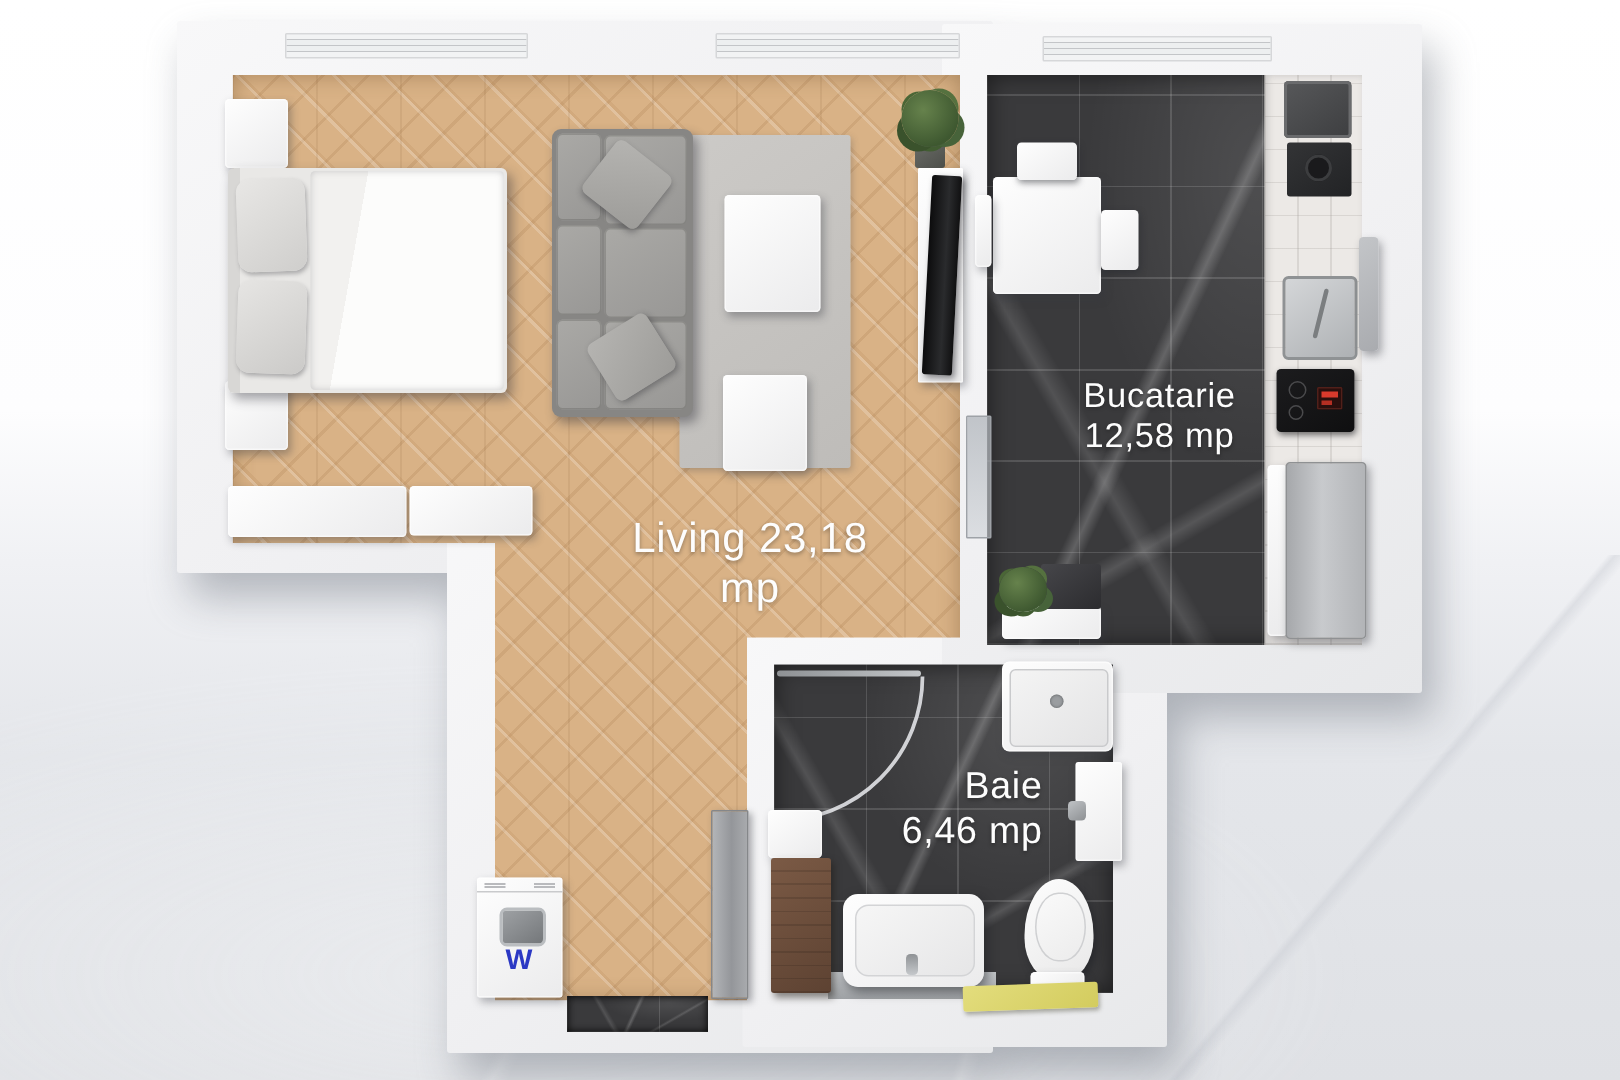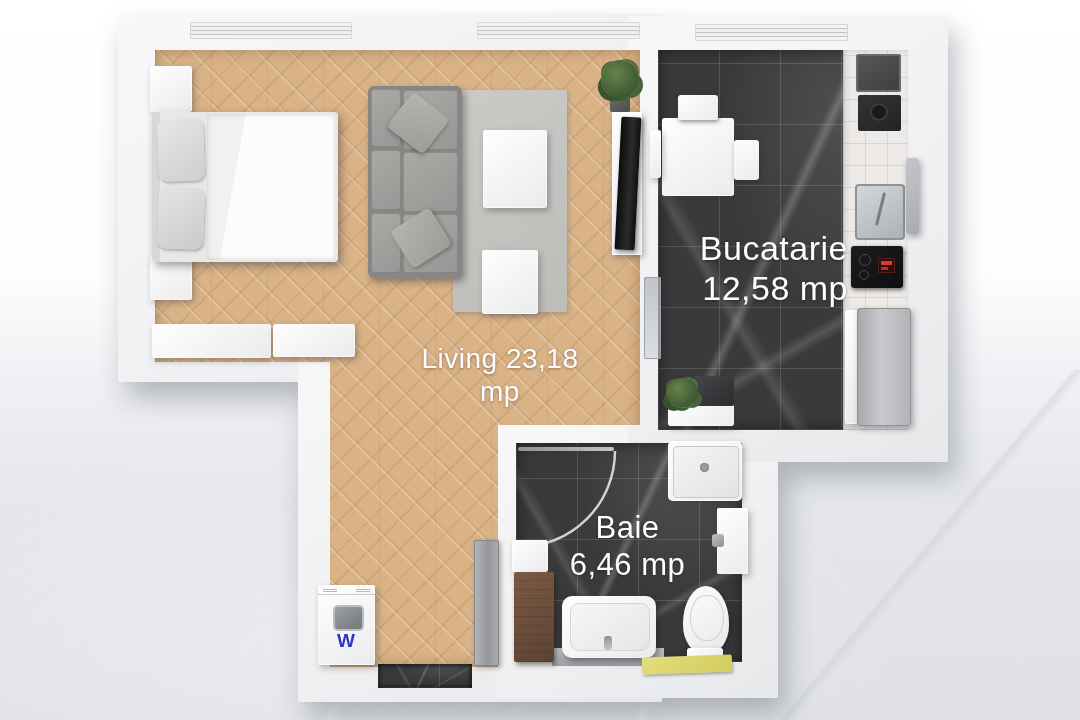--- a/index.html
+++ b/index.html
@@ -188,23 +188,23 @@
   </div>
   <div class="abs" style="left:642px;top:656px;width:90px;height:17px;background:linear-gradient(145deg,#e3dd7d,#d3cc5e);transform:rotate(-2deg);border-radius:2px;box-shadow:1px 2px 3px rgba(60,60,40,.4);"></div>
 
   <div class="abs wf" style="left:512px;top:540px;width:36px;height:32px;"></div>
   <div class="abs" style="left:514px;top:572px;width:40px;height:90px;background:linear-gradient(145deg,#7b5a45,#5d4232);background-image:repeating-linear-gradient(0deg,rgba(0,0,0,.12) 0 1px,transparent 1px 9px),linear-gradient(145deg,#7b5a45,#5d4232);border-radius:2px;box-shadow:2px 3px 5px rgba(30,25,20,.5);"></div>
 
   <div class="abs" style="left:474px;top:540px;width:23px;height:124px;background:linear-gradient(90deg,#b3b5b8,#94969a 55%,#a8aaad);border:1px solid #85878a;border-radius:1px;box-shadow:2px 2px 5px rgba(50,52,60,.4);"></div>
 
   <div class="abs room-label" style="left:400px;top:342px;width:200px;font-size:28px;">Living 23,18 mp</div>
 
-  <div class="abs room-label" style="left:698px;top:228px;width:150px;font-size:34px;text-align:right;">
+  <div class="abs room-label" style="left:698px;top:250px;width:150px;font-size:23px;">
     <div>Bucatarie</div>
     <div>12,58 mp</div>
   </div>
 
-  <div class="abs room-label" style="left:560px;top:510px;width:135px;font-size:31px;">
+  <div class="abs room-label" style="left:560px;top:510px;width:135px;font-size:25px;text-align:right;">
     <div>Baie</div>
     <div>6,46 mp</div>
   </div>
 
 </div>
 
 </body></html>

